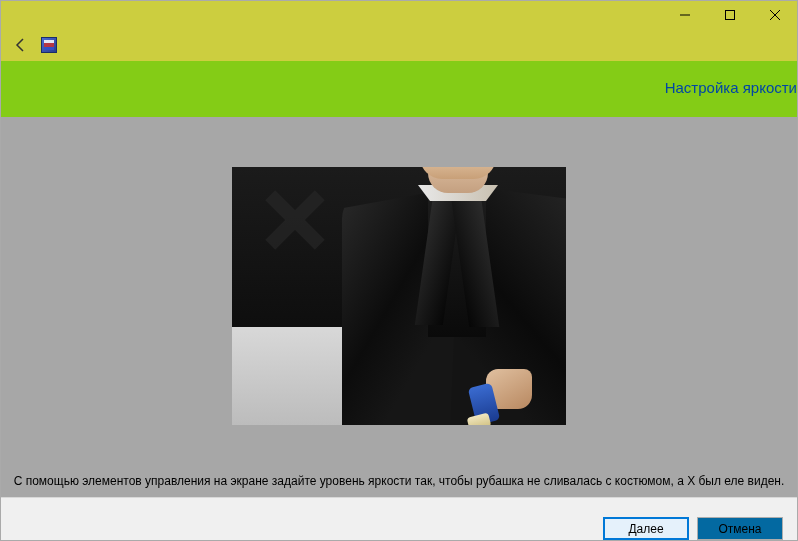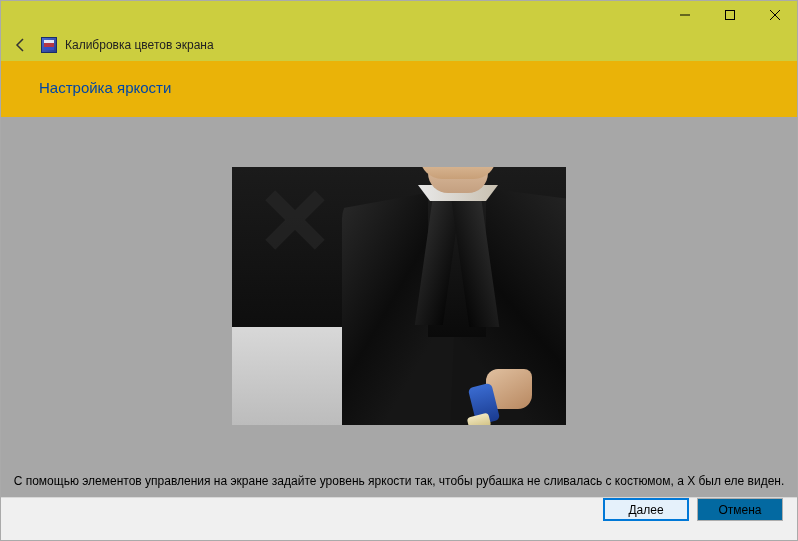--- a/index.html
+++ b/index.html
@@ -4,21 +4,21 @@
 <style>
 * { margin:0; padding:0; box-sizing:border-box; }
 body { font-family:"Segoe UI",Tahoma,sans-serif; font-size:12px; background:#fff; width:798px; height:541px; overflow:hidden; position:relative; border:1px solid #aaa; }
 .titlebar { height:28px; background:#ccce3f; display:flex; justify-content:flex-end; align-items:center; }
 .tb-btn { width:45px; height:28px; display:flex; align-items:center; justify-content:center; cursor:pointer; }
 .headerbar { height:32px; background:#ccce3f; display:flex; align-items:center; padding:0 8px; gap:8px; }
 .back-btn { width:24px; height:24px; display:flex; align-items:center; justify-content:center; cursor:pointer; border-radius:3px; }
 .app-icon { width:16px; height:16px; background:linear-gradient(135deg,#4a6cd4,#2a3c8a); border:1px solid #1a2c6a; position:relative; }
 .app-icon::after { content:""; position:absolute; inset:2px; background:linear-gradient(180deg,#fff 0%,#fff 33%,#cc3030 33%,#cc3030 66%,#3050cc 66%,#3050cc 100%); opacity:.85; }
 .app-title { color:#222; font-size:12px; }
-.content-white { height:56px; background:#eab308; padding:18px 0 0 38px; }
+.content-white { height:56px; background:#84cc16; padding:18px 0 0 38px;text-align:right; }
 .page-heading { color:#0046a6; font-size:15px; font-weight:400; }
 .gray-area { background:#a7a7a7; height:380px; display:flex; flex-direction:column; align-items:center; position:relative; }
 .img-frame { width:334px; height:258px; margin-top:50px; background:#1a1a1a; position:relative; overflow:hidden; }
 
 .bg-wall-dark { position:absolute; left:0; top:0; width:100%; height:62%; background:linear-gradient(180deg,#1b1b1b,#0e0e0e); }
 .bg-wall-light { position:absolute; left:0; top:62%; width:100%; height:38%; background:linear-gradient(180deg,#d8d8d8,#bcbcbc); }
 .x-mark { position:absolute; left:28px; top:18px; width:70px; height:70px; opacity:.55; }
 .x-mark::before,.x-mark::after { content:""; position:absolute; left:50%; top:0; width:14px; height:100%; background:#2b2b2b; }
 .x-mark::before { transform:translateX(-50%) rotate(45deg); }
 .x-mark::after  { transform:translateX(-50%) rotate(-45deg); }
@@ -28,21 +28,21 @@
 .collar-white { position:absolute; left:70px; top:18px; width:80px; height:16px; background:linear-gradient(90deg,#e8e8e8,#c8c0b0); clip-path:polygon(0 0,100% 0,85% 100%,15% 100%); }
 .shirt { position:absolute; left:80px; top:30px; width:58px; height:140px; background:linear-gradient(180deg,#1c1c1c,#0a0a0a); }
 .jacket-left { position:absolute; left:-6px; top:22px; width:116px; height:240px; background:linear-gradient(120deg,#2a2a2a,#0c0c0c 45%,#161616 70%); border-radius:30px 0 0 0; clip-path:polygon(0 8%,92% 0,100% 100%,0 100%); }
 .jacket-right { position:absolute; left:102px; top:18px; width:126px; height:244px; background:linear-gradient(230deg,#262626,#0a0a0a 50%,#141414 75%); border-radius:0 30px 0 0; clip-path:polygon(8% 0,100% 6%,100% 100%,0 100%); }
 .lapel-left { position:absolute; left:76px; top:28px; width:28px; height:130px; background:linear-gradient(100deg,#2c2c2c,#060606); transform:skewX(-8deg); }
 .lapel-right { position:absolute; left:112px; top:28px; width:30px; height:132px; background:linear-gradient(260deg,#2c2c2c,#060606); transform:skewX(8deg); }
 .hand { position:absolute; left:138px; top:202px; width:46px; height:40px; background:linear-gradient(150deg,#e0c0a0,#b88860); border-radius:12px 8px 14px 10px; }
 .marker-body { position:absolute; left:124px; top:218px; width:24px; height:38px; background:linear-gradient(180deg,#3a6bd0,#1a3b90); border-radius:5px; transform:rotate(-14deg); }
 .marker-cap { position:absolute; left:120px; top:248px; width:22px; height:14px; background:linear-gradient(180deg,#f0e6c0,#d0c080); border-radius:4px; transform:rotate(-14deg); }
 .instruction { position:absolute; left:0; right:0; bottom:8px; text-align:center; color:#000; font-size:12px; padding:0 4px; line-height:1.35; }
-.footer { position:absolute; left:0; right:0; bottom:0; height:43px; background:#f0f0f0; border-top:1px solid #d8d8d8; display:flex; align-items:flex-start; justify-content:flex-end; padding-right:14px; gap:8px; }
+.footer { position:absolute; left:0; right:0; bottom:0; height:43px; background:#f0f0f0; border-top:1px solid #d8d8d8; display:flex; align-items:flex-end; justify-content:flex-end; padding-right:14px; gap:8px; }
 .btn { min-width:86px; height:23px; padding:0 12px; font-size:12px; background:#0369a1; border:1px solid #adadad; cursor:pointer; }
 .btn.primary { border:2px solid #0078d7; background:#e5f1fb; }
 </style>
 </head>
 <body>
 
 <div class="titlebar">
   <div class="tb-btn">
     <svg width="10" height="10" viewBox="0 0 10 10">
         <line x1="0" y1="5" x2="10" y2="5" stroke="#000" stroke-width="1"></line>
@@ -61,21 +61,20 @@
   </div>
 </div>
 
 <div class="headerbar">
   <div class="back-btn">
     <svg width="16" height="16" viewBox="0 0 16 16">
         <path d="M10 2 L4 8 L10 14" fill="none" stroke="#333" stroke-width="1.5"></path>
       </svg>
   </div>
   <div class="app-icon"></div>
-  <div class="app-title">Калибровка цветов экрана</div>
 </div>
 
 <div class="content-white">
   <div class="page-heading">Настройка яркости</div>
 </div>
 
 <div class="gray-area">
   <div class="img-frame">
     <div class="bg-wall-dark"></div>
     <div class="bg-wall-light"></div>

